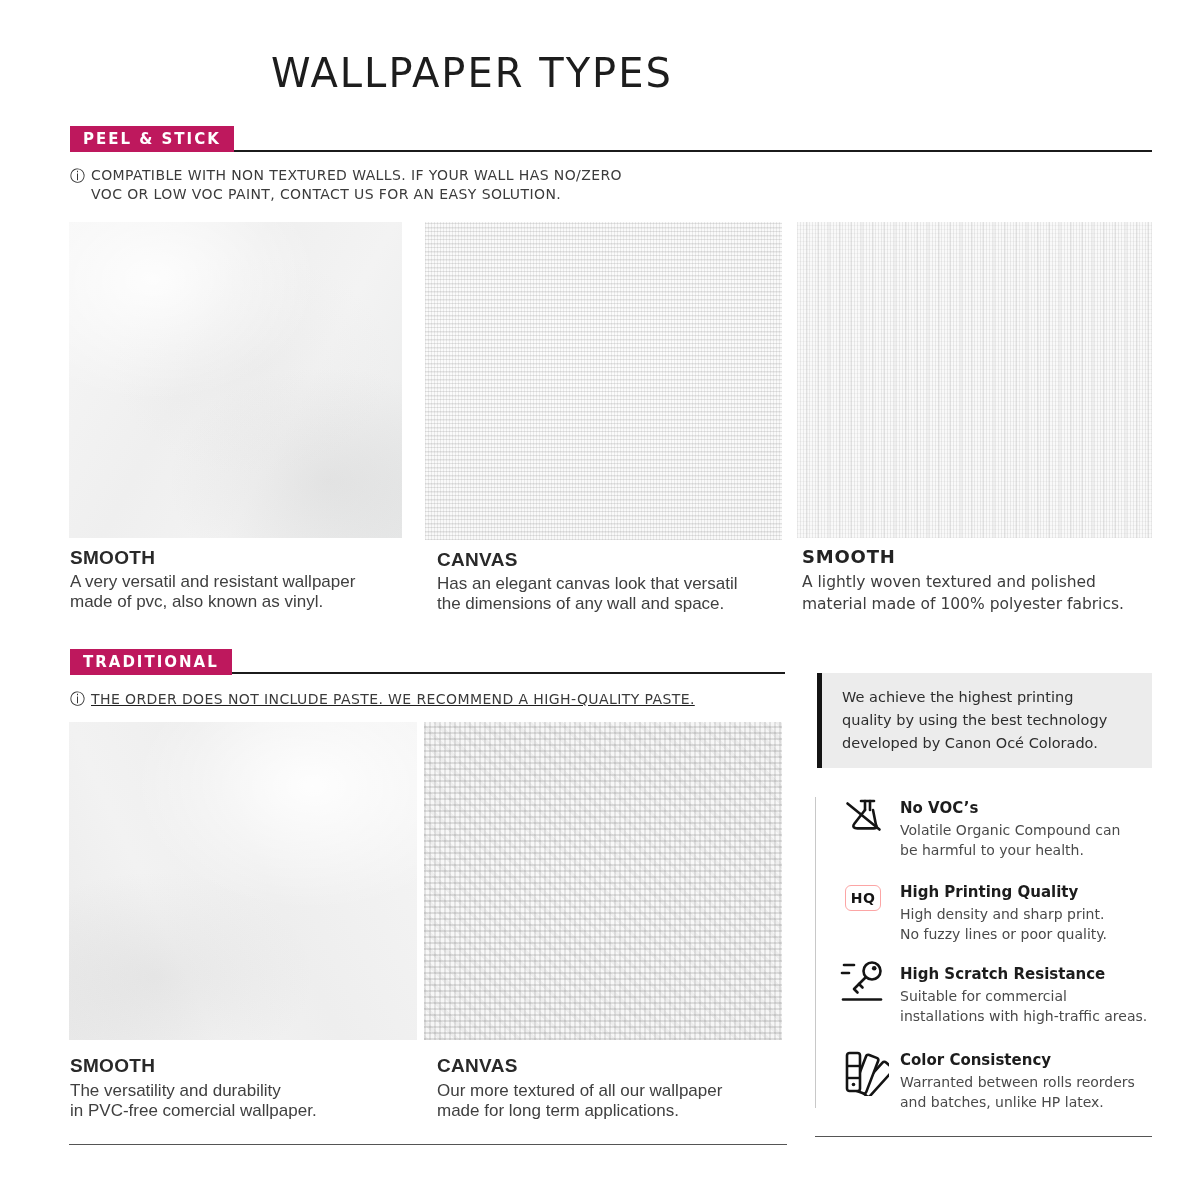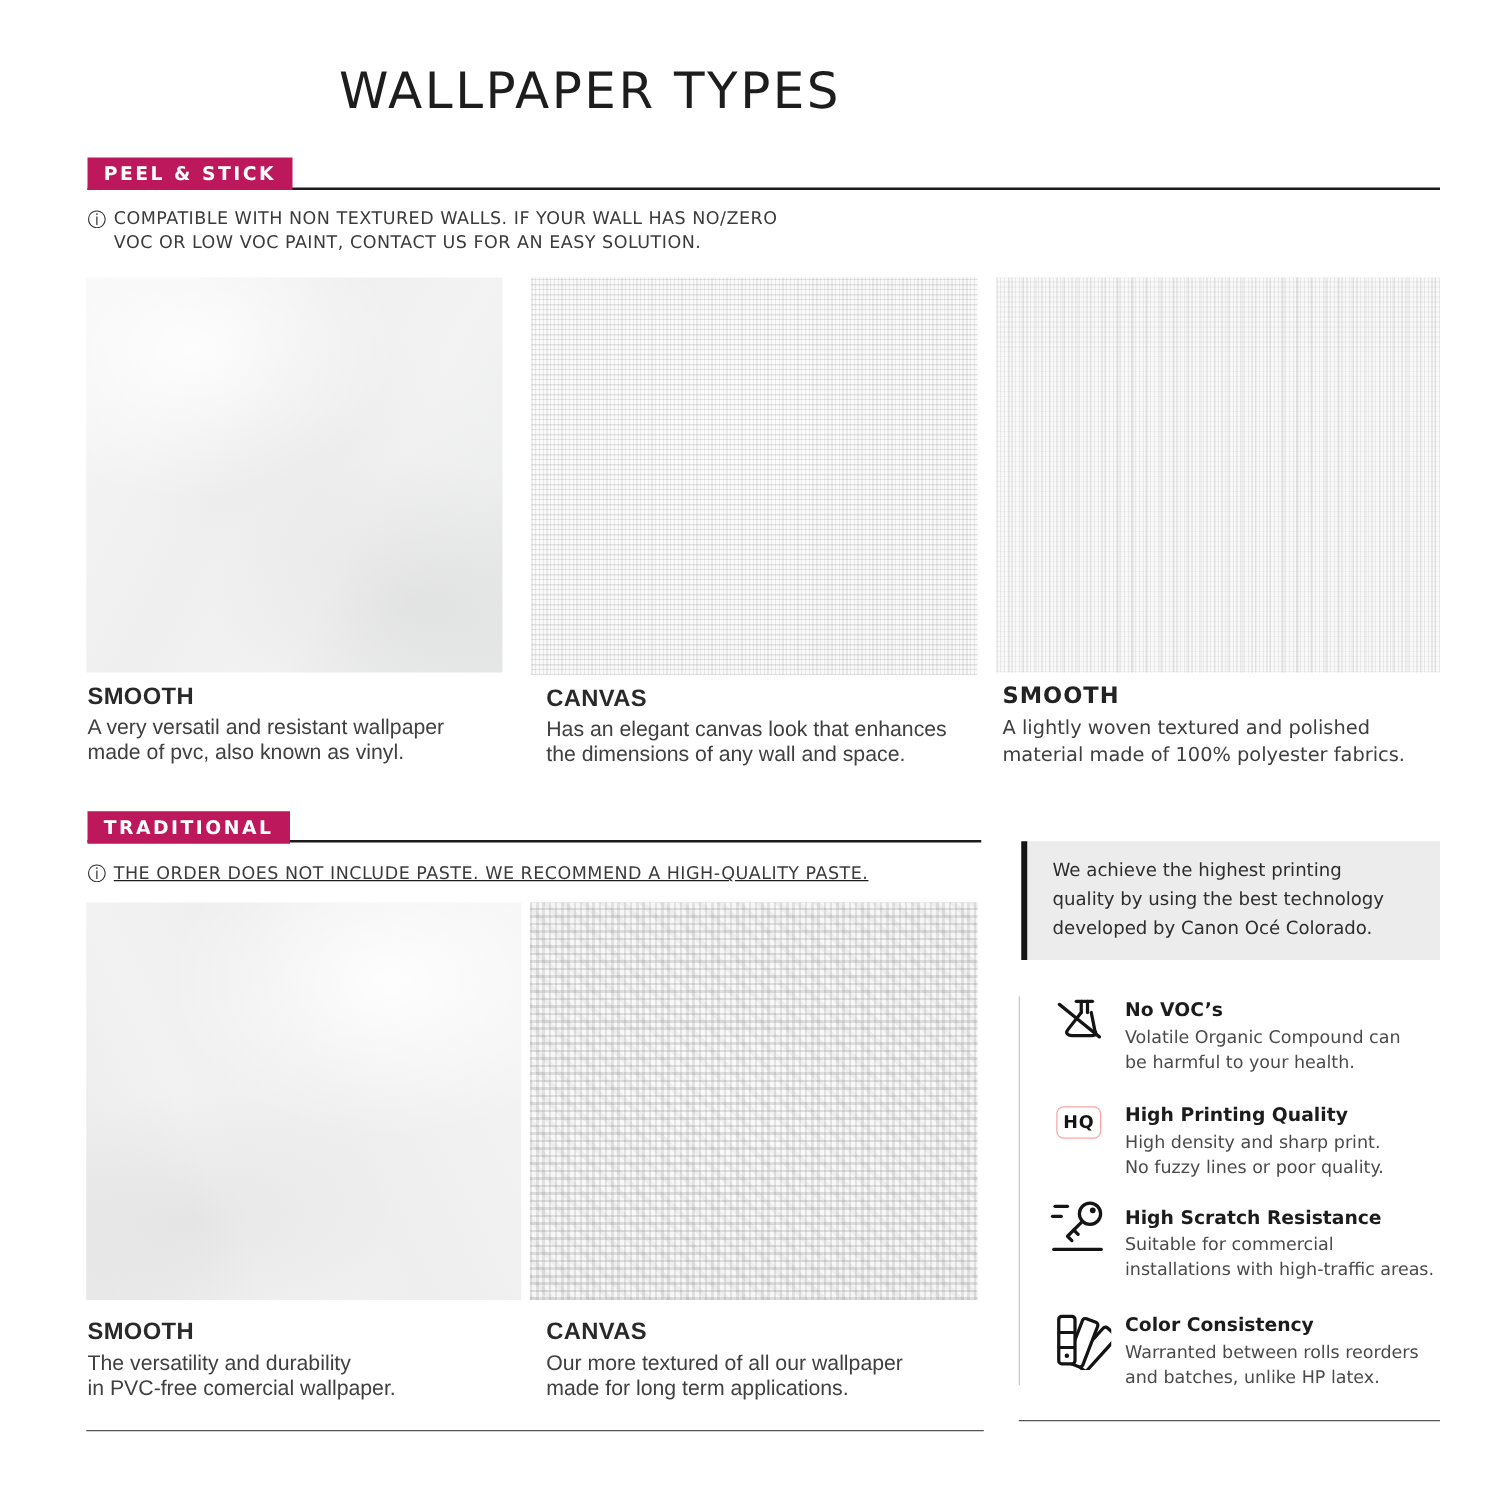--- a/index.html
+++ b/index.html
@@ -101,21 +101,21 @@
   <div class="swatch tex-fabric" style="left:785px;top:222px;width:355px;height:316px;"></div>
 
   <div class="abs sw-label nowrap" style="left:58px;top:547px;">SMOOTH</div>
   <div class="abs" style="left:58px;top:572px;">
     <div class="sw-desc nowrap">A very versatil and resistant wallpaper</div>
     <div class="sw-desc nowrap">made of pvc, also known as vinyl.</div>
   </div>
 
   <div class="abs sw-label nowrap" style="left:425px;top:549px;">CANVAS</div>
   <div class="abs" style="left:425px;top:574px;">
-    <div class="sw-desc nowrap">Has an elegant canvas look that enhances</div>
+    <div class="sw-desc nowrap">Has an elegant canvas look that versatil</div>
     <div class="sw-desc nowrap">the dimensions of any wall and space.</div>
   </div>
 
   <div class="abs sw-label-geo nowrap" style="left:790px;top:546px;">SMOOTH</div>
   <div class="abs" style="left:790px;top:572px;">
     <div class="sw-desc-geo nowrap">A lightly woven textured and polished</div>
     <div class="sw-desc-geo nowrap">material made of 100% polyester fabrics.</div>
   </div>
 
   <div class="abs sec-line" style="left:58px;top:672px;width:715px;"></div>

